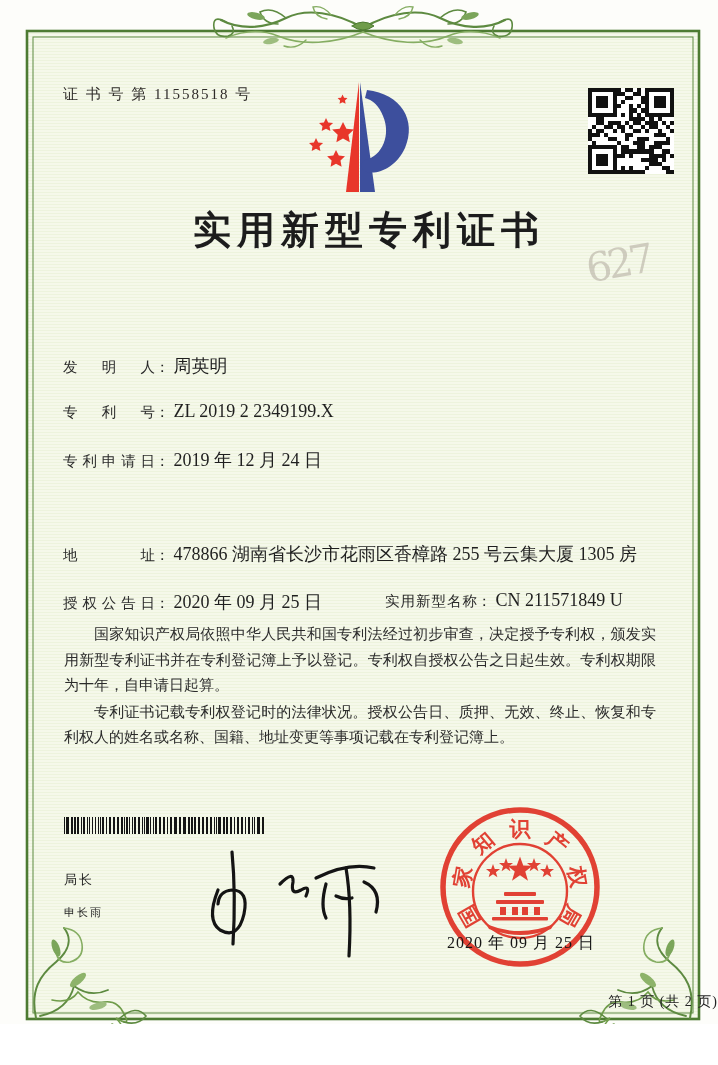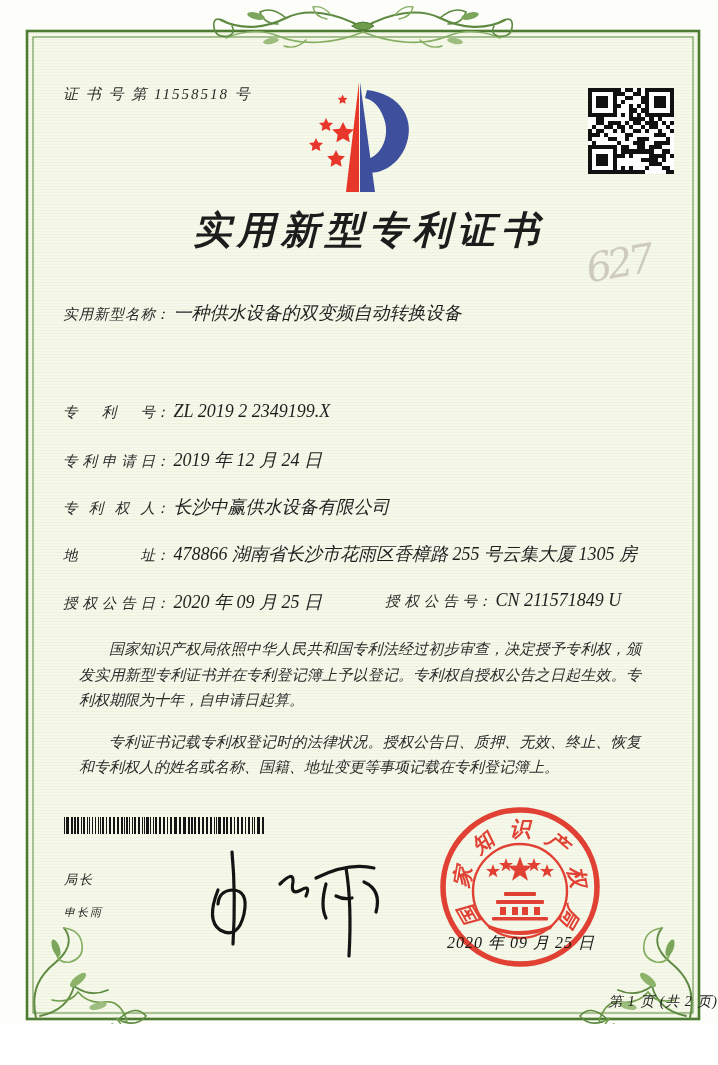--- a/index.html
+++ b/index.html
@@ -1,35 +1,35 @@
 <!DOCTYPE html>
 <html><head>
 <meta charset="utf-8">
 <style>
   html,body{margin:0;padding:0;background:#ffffff;}
   .page{position:relative;width:718px;height:1024px;background:#fdfdfa;overflow:hidden;
-        font-family:"Liberation Serif","DejaVu Serif",serif;color:#232323;font-style:italic;}
+        font-family:"Liberation Serif","DejaVu Serif",serif;color:#232323;}
   .paper{position:absolute;left:27px;top:31px;width:672px;height:988px;
          background:repeating-linear-gradient(180deg,#f5f8ea 0px,#f5f8ea 2px,#edf3dd 2px,#edf3dd 3px);}
   .frame-svg{position:absolute;left:0;top:0;width:718px;height:1065px;pointer-events:none;}
   .cert-no{position:absolute;left:63px;top:85px;font-size:15px;letter-spacing:2px;color:#2e2b28;}
   .title{position:absolute;left:0;right:0;top:205px;text-align:center;font-size:38px;font-weight:700;
          letter-spacing:6px;color:#1c1c1c;padding-left:20px;}
   .logo{position:absolute;left:283px;top:76px;width:155px;height:124px;}
   .qr{position:absolute;left:588px;top:88px;width:86px;height:86px;background:#fff;}
   .scribble{position:absolute;left:586px;top:240px;font-size:40px;color:#b6afa3;opacity:.6;
             transform:rotate(-10deg);font-family:"DejaVu Serif",serif;letter-spacing:-4px;}
   .frow{position:absolute;left:63px;width:606px;font-size:18px;white-space:nowrap;}
   .flabel{display:inline-block;width:92px;font-size:14.5px;text-align:justify;text-align-last:justify;
           vertical-align:baseline;color:#2a2a2a;}
   .fcolon{font-size:14.5px;}
   .fvalue{margin-left:4px;color:#1f1f1f;}
   .pair2{position:absolute;left:322px;top:0;}
   .paras{position:absolute;left:63px;top:621px;width:594px;font-size:15px;line-height:25.5px;color:#2b2b2b;}
-  .paras p{margin:16px;text-indent:2em;text-align:justify;}
+  .paras p{margin:1px;text-indent:2em;text-align:justify;}
   .barcode{position:absolute;left:64px;top:817px;width:201px;height:17px;}
   .director-title{position:absolute;left:64px;top:871px;font-size:13px;letter-spacing:2px;}
   .director-name{position:absolute;left:64px;top:905px;font-size:11px;letter-spacing:2px;}
   .signature{position:absolute;left:188px;top:838px;width:220px;height:128px;}
   .seal{position:absolute;left:420px;top:784px;width:200px;height:210px;opacity:.93;}
   .seal-date{position:absolute;left:432px;top:933px;width:178px;text-align:center;font-size:16px;
              color:#161616;letter-spacing:1px;}
   .page-footer{position:absolute;left:0;right:0;top:993px;text-align:right;font-size:14px;letter-spacing:1px;}
   .back-note{position:absolute;left:0;right:0;top:1036px;text-align:center;font-size:15px;letter-spacing:3px;color:#14532d;}
 </style>
@@ -237,39 +237,36 @@
       <rect x="16" y="2" width="3" height="3" fill="#111"></rect>
       <rect x="0" y="14" width="7" height="7" fill="#111"></rect>
       <rect x="1" y="15" width="5" height="5" fill="#fff"></rect>
       <rect x="2" y="16" width="3" height="3" fill="#111"></rect>
     </svg>
 
   <div class="scribble">627</div>
 
   <div class="title">实用新型专利证书</div>
 
-  <div class="frow" style="top:301px">
-    <span class="flabel">实用新型名称</span><span class="fcolon">：</span><span class="fvalue">一种供水设备的双变频自动转换设备</span>
+  <div class="frow" style="top:354px">
+    <span class="flabel">发明人</span><span class="fcolon">：</span><span class="fvalue">周英明</span>
   </div>
   <div class="frow" style="top:401px">
     <span class="flabel">专利号</span><span class="fcolon">：</span><span class="fvalue">ZL 2019 2 2349199.X</span>
   </div>
   <div class="frow" style="top:448px">
     <span class="flabel">专利申请日</span><span class="fcolon">：</span><span class="fvalue">2019 年 12 月 24 日</span>
-  </div>
-  <div class="frow" style="top:495px">
-    <span class="flabel">专利权人</span><span class="fcolon">：</span><span class="fvalue">长沙中赢供水设备有限公司</span>
   </div>
   <div class="frow" style="top:542px">
     <span class="flabel">地址</span><span class="fcolon">：</span><span class="fvalue">478866 湖南省长沙市花雨区香樟路 255 号云集大厦 1305 房</span>
   </div>
   <div class="frow" style="top:590px">
     <span class="flabel">授权公告日</span><span class="fcolon">：</span><span class="fvalue">2020 年 09 月 25 日</span>
     <span class="pair2">
-      <span class="flabel">授权公告号</span><span class="fcolon">：</span><span class="fvalue">CN 211571849 U</span>
+      <span class="flabel">实用新型名称</span><span class="fcolon">：</span><span class="fvalue">CN 211571849 U</span>
     </span>
   </div>
 
   <div class="paras">
     <p>国家知识产权局依照中华人民共和国专利法经过初步审查，决定授予专利权，颁发实用新型专利证书并在专利登记簿上予以登记。专利权自授权公告之日起生效。专利权期限为十年，自申请日起算。</p>
     <p>专利证书记载专利权登记时的法律状况。授权公告日、质押、无效、终止、恢复和专利权人的姓名或名称、国籍、地址变更等事项记载在专利登记簿上。</p>
   </div>
 
   <svg class="barcode" id="barcode" viewBox="0 0 201 17" preserveAspectRatio="none">
       <rect x="0" y="0" width="1" height="17" fill="#151515"></rect>

